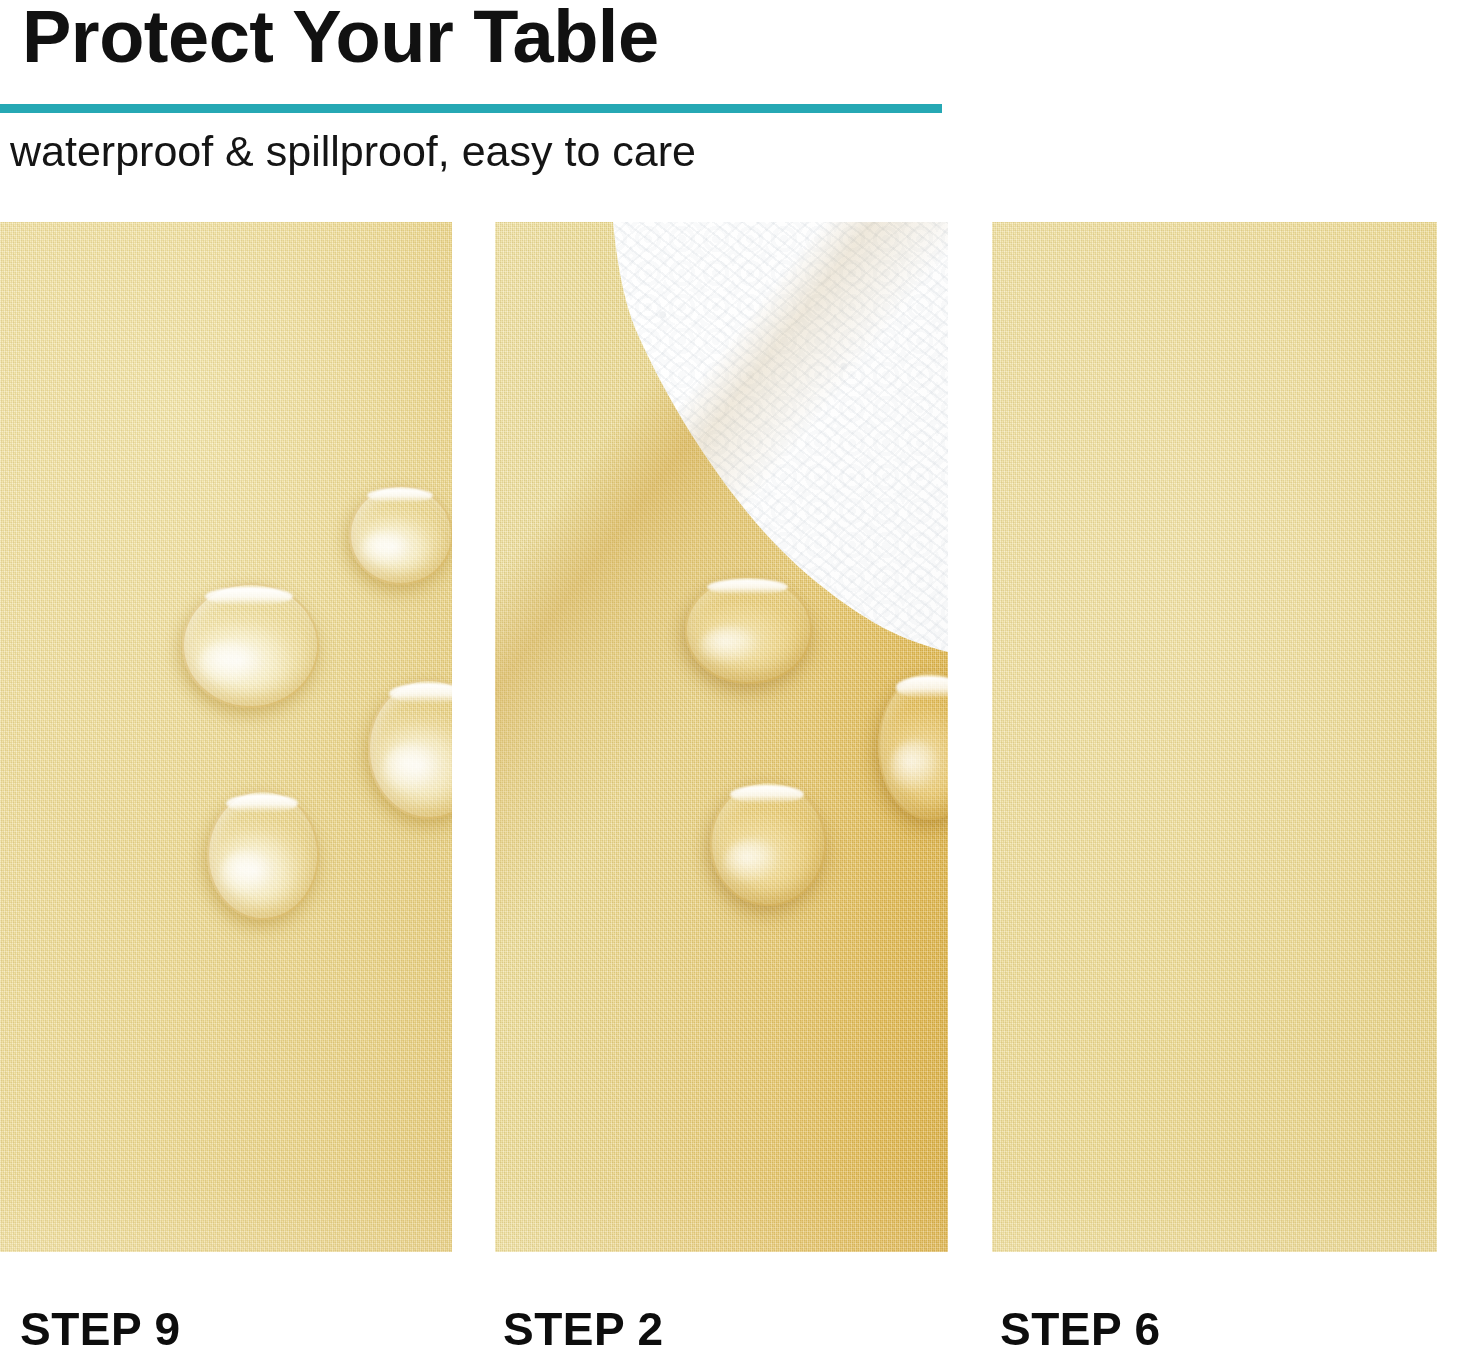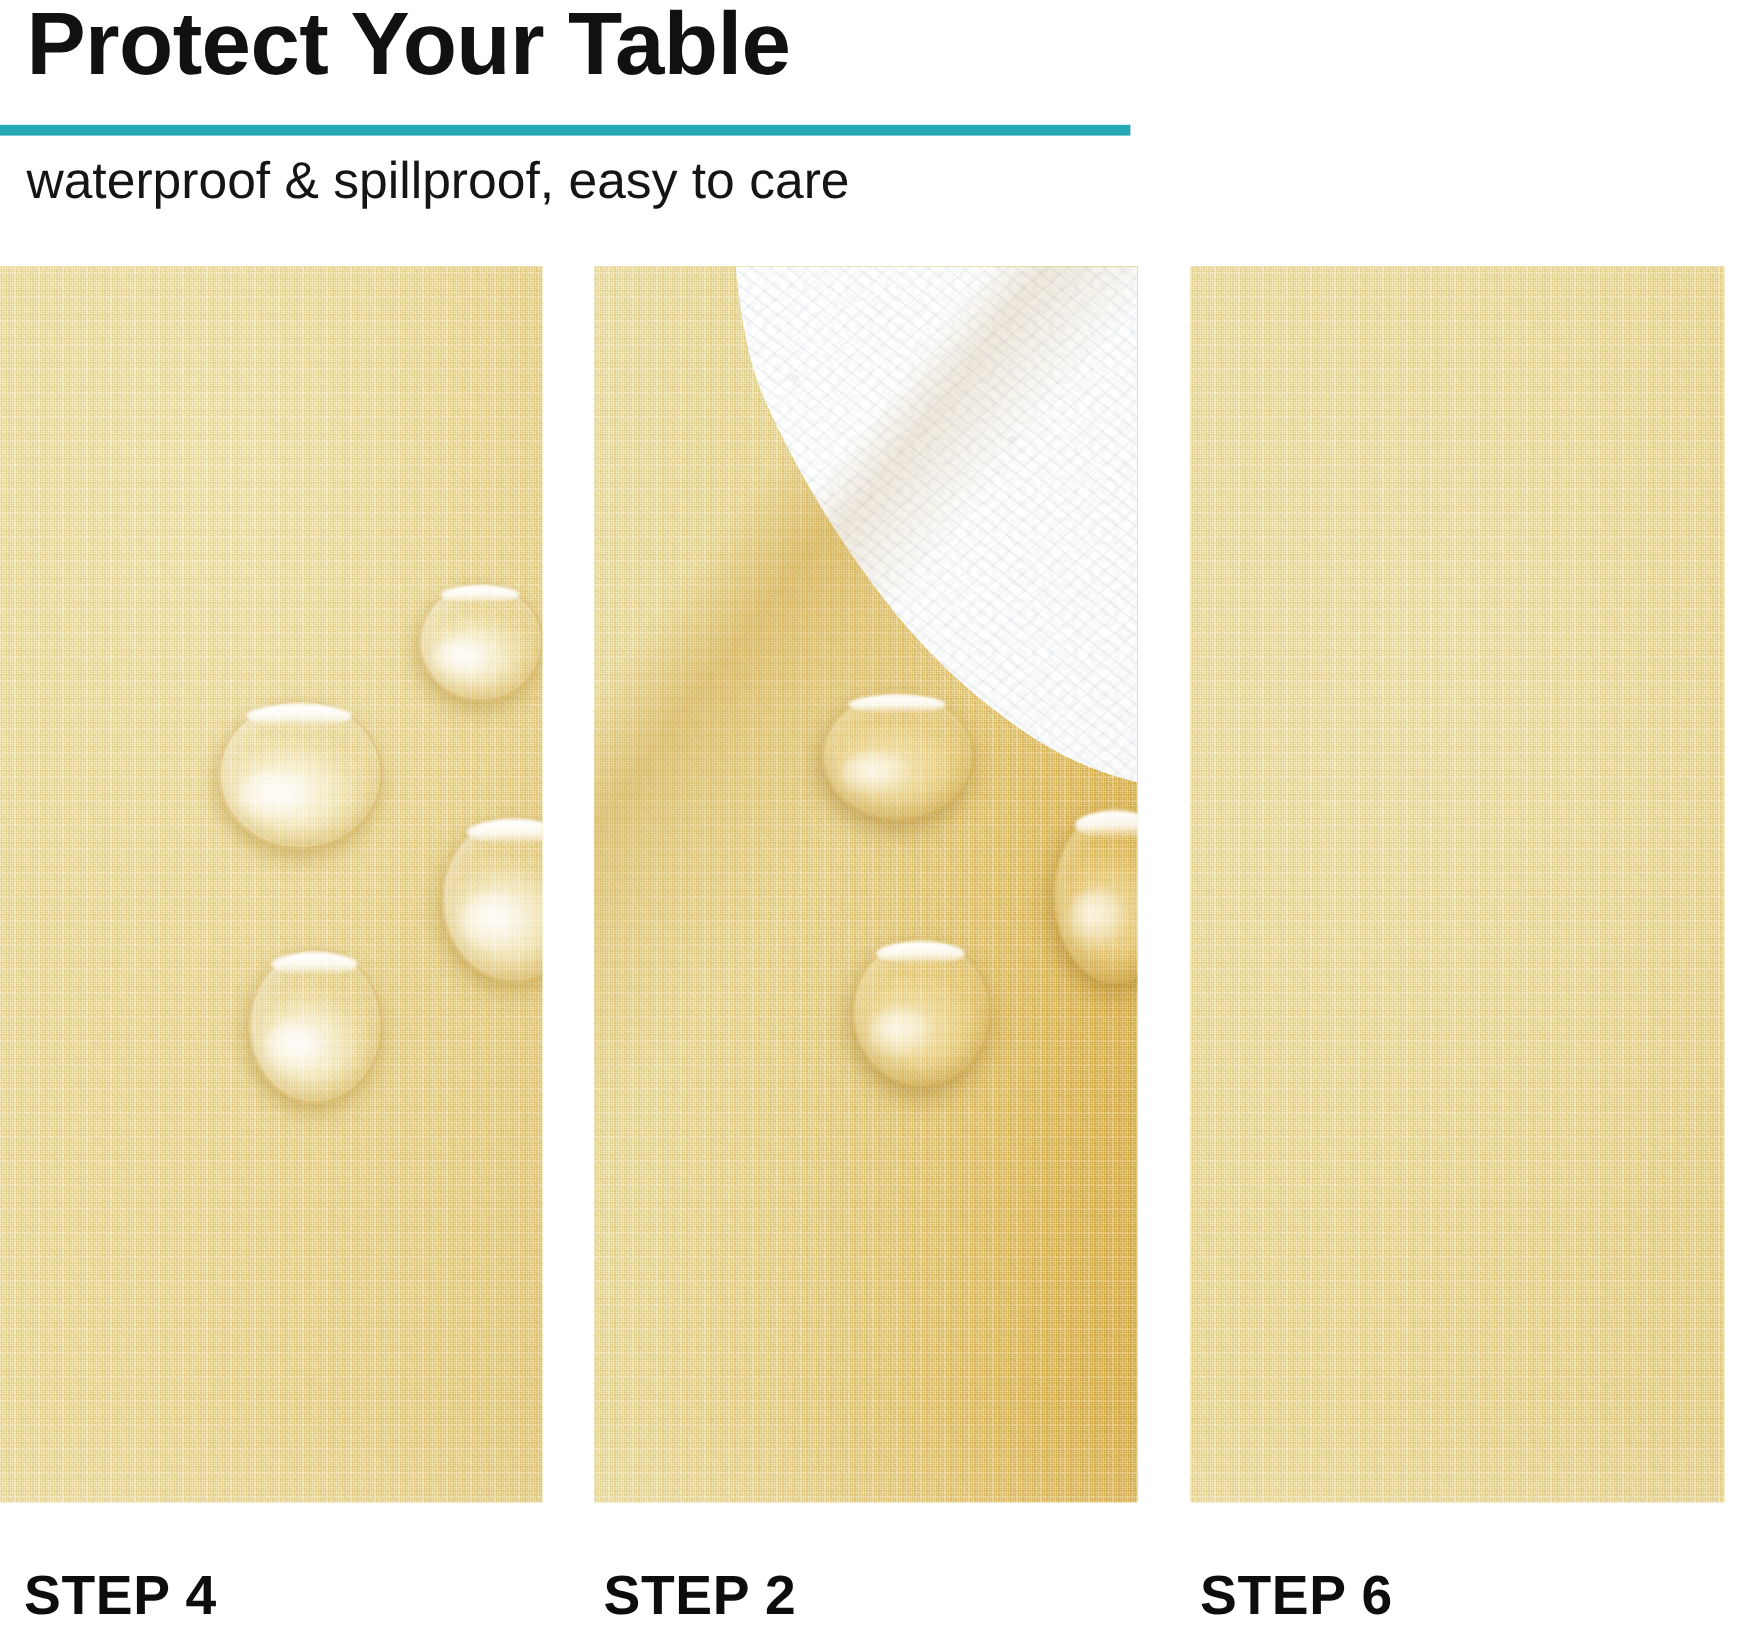--- a/index.html
+++ b/index.html
@@ -32,21 +32,21 @@
   #divider {
     position: absolute;
     left: 0px;
     top: 104px;
     width: 942px;
     height: 9px;
     background: #26a8b4;
   }
   #subtitle {
     position: absolute;
-    left: 22px;
+    left: 10px;
     top: 127px;
     font-family: "Liberation Sans", sans-serif;
     font-weight: normal;
     font-size: 43px;
     color: #151515;
     white-space: nowrap;
     line-height: 1.15;
   }
 
   
@@ -326,15 +326,15 @@
 
   <div class="bottomfade"></div>
 </div>
 
 <div class="panel" id="panel-3">
   <div class="base"></div>
   <div class="weave"></div>
   <div class="bottomfade"></div>
 </div>
 
-<div class="step-label" id="step-1">STEP 4</div>
+<div class="step-label" id="step-1">STEP 9</div>
 <div class="step-label" id="step-2">STEP 2</div>
 <div class="step-label" id="step-3">STEP 6</div>
 
 </body></html>

